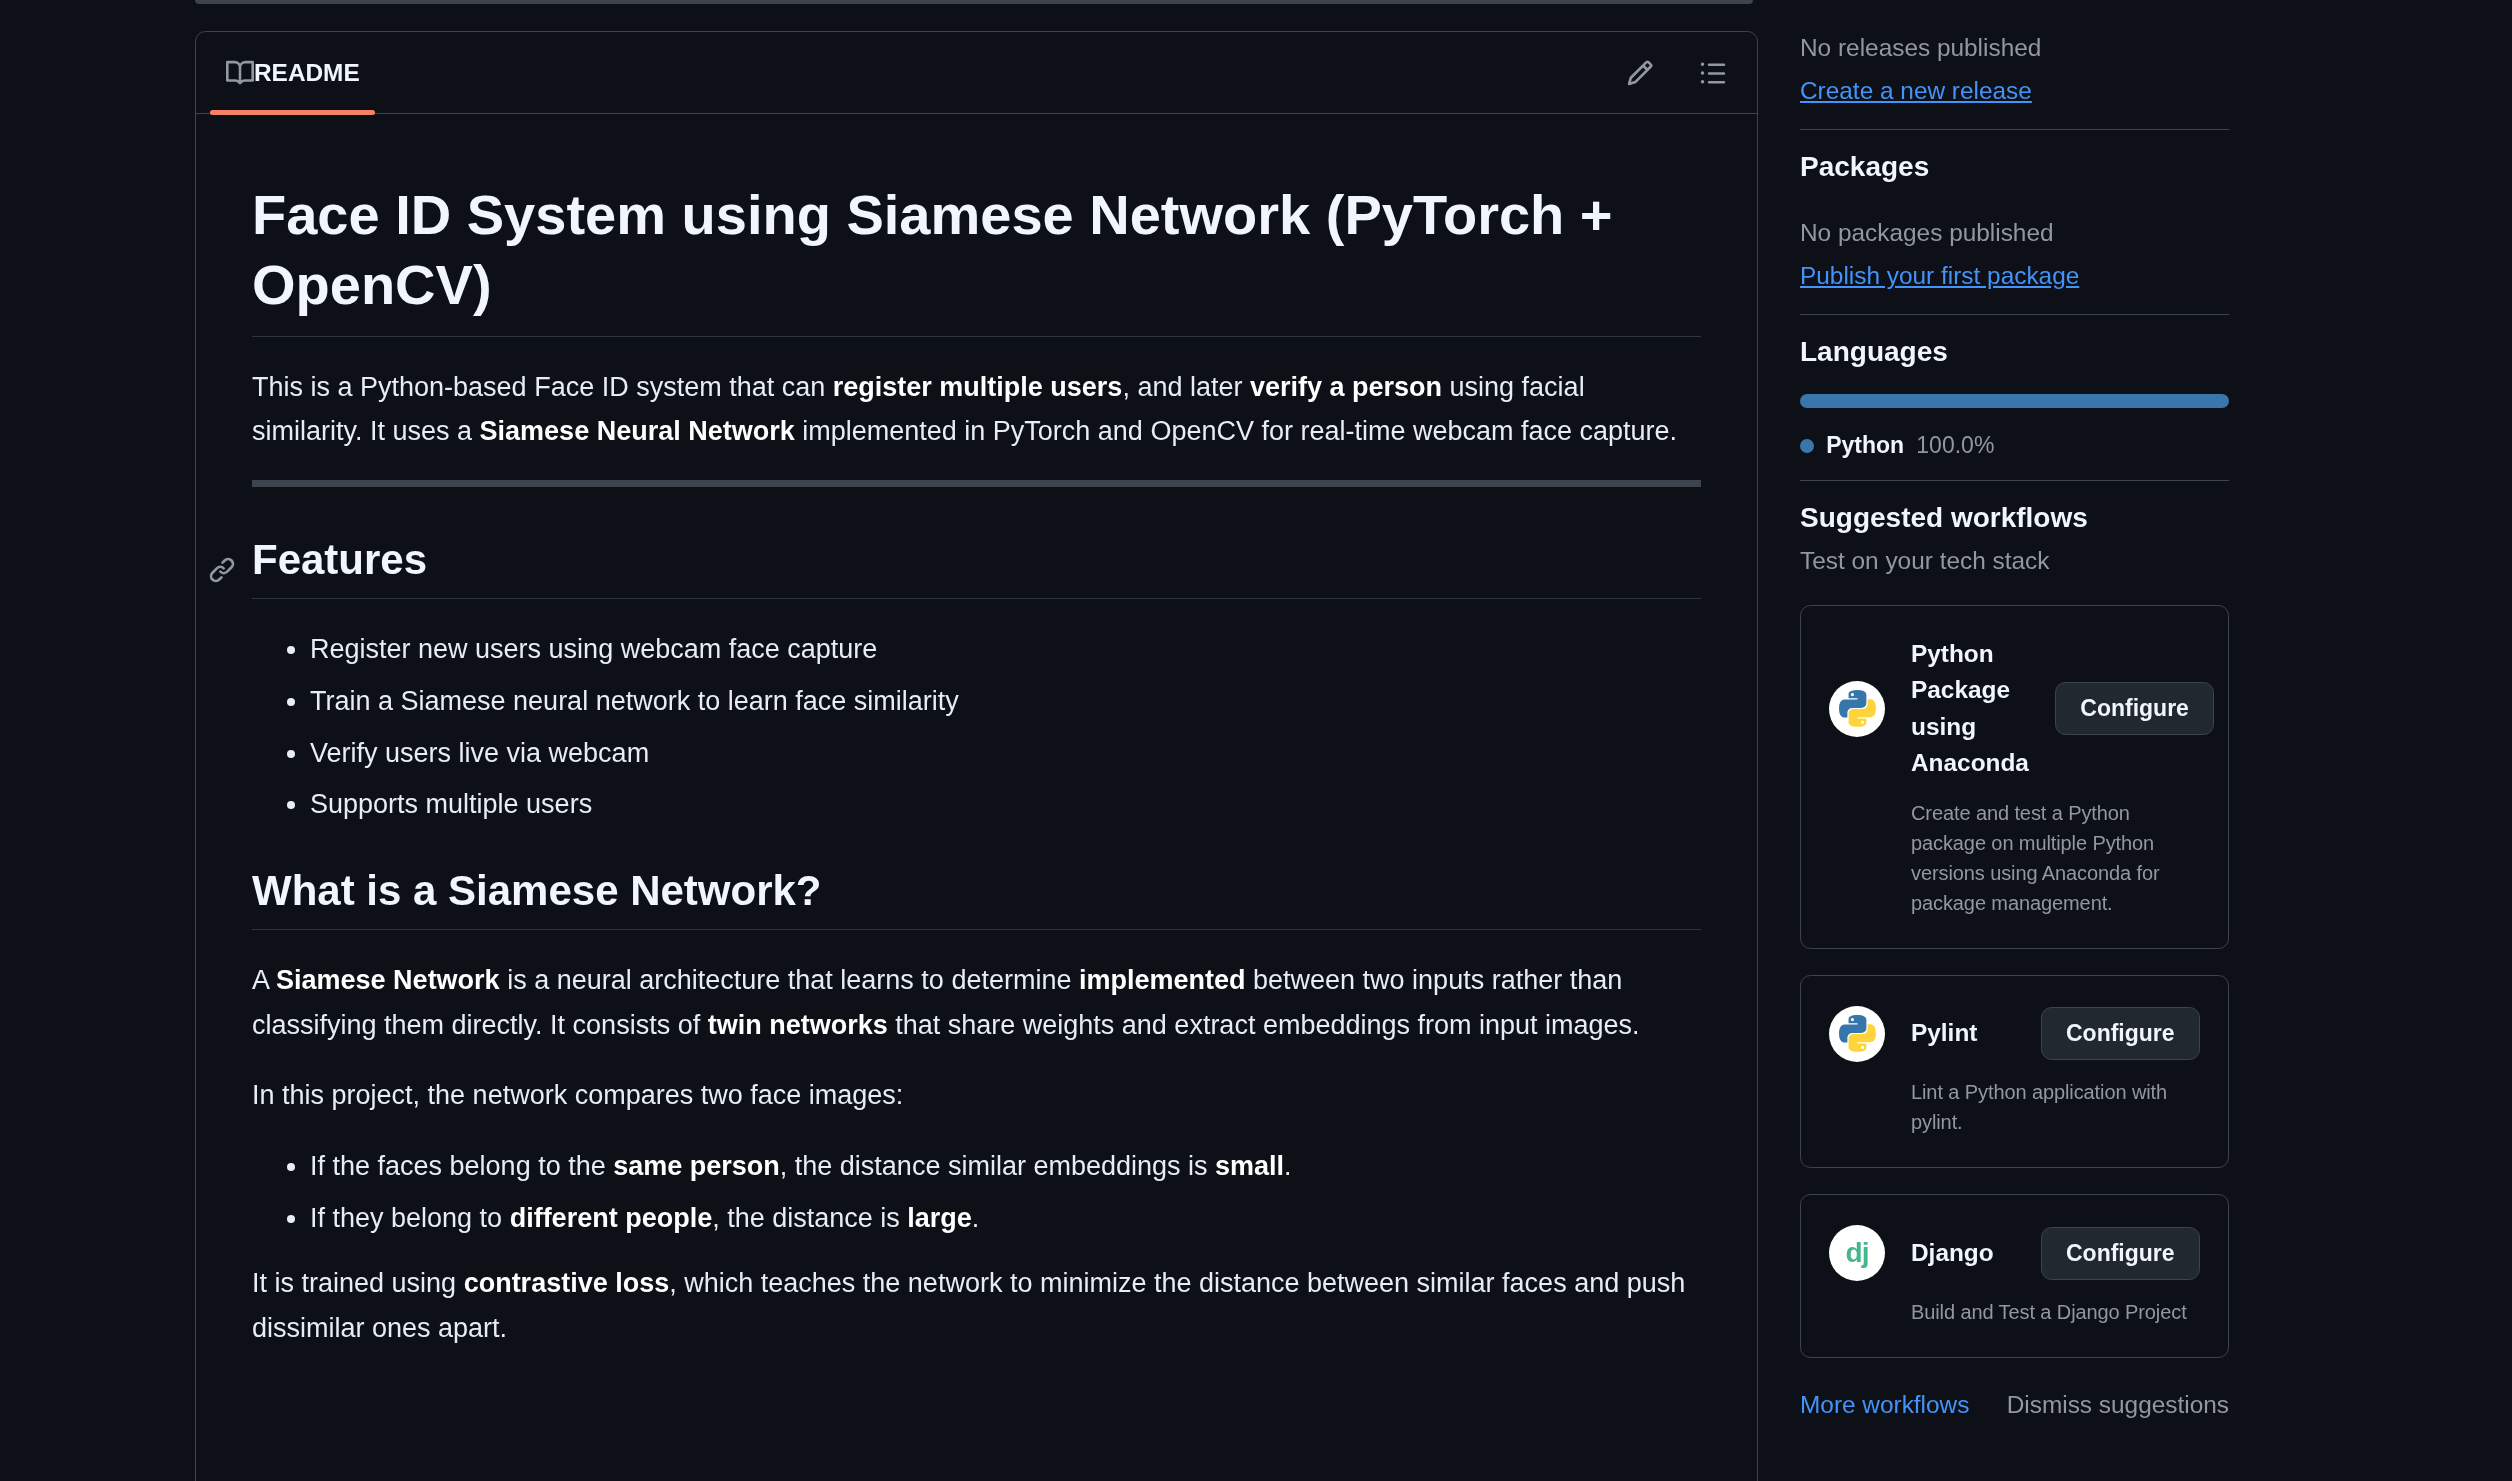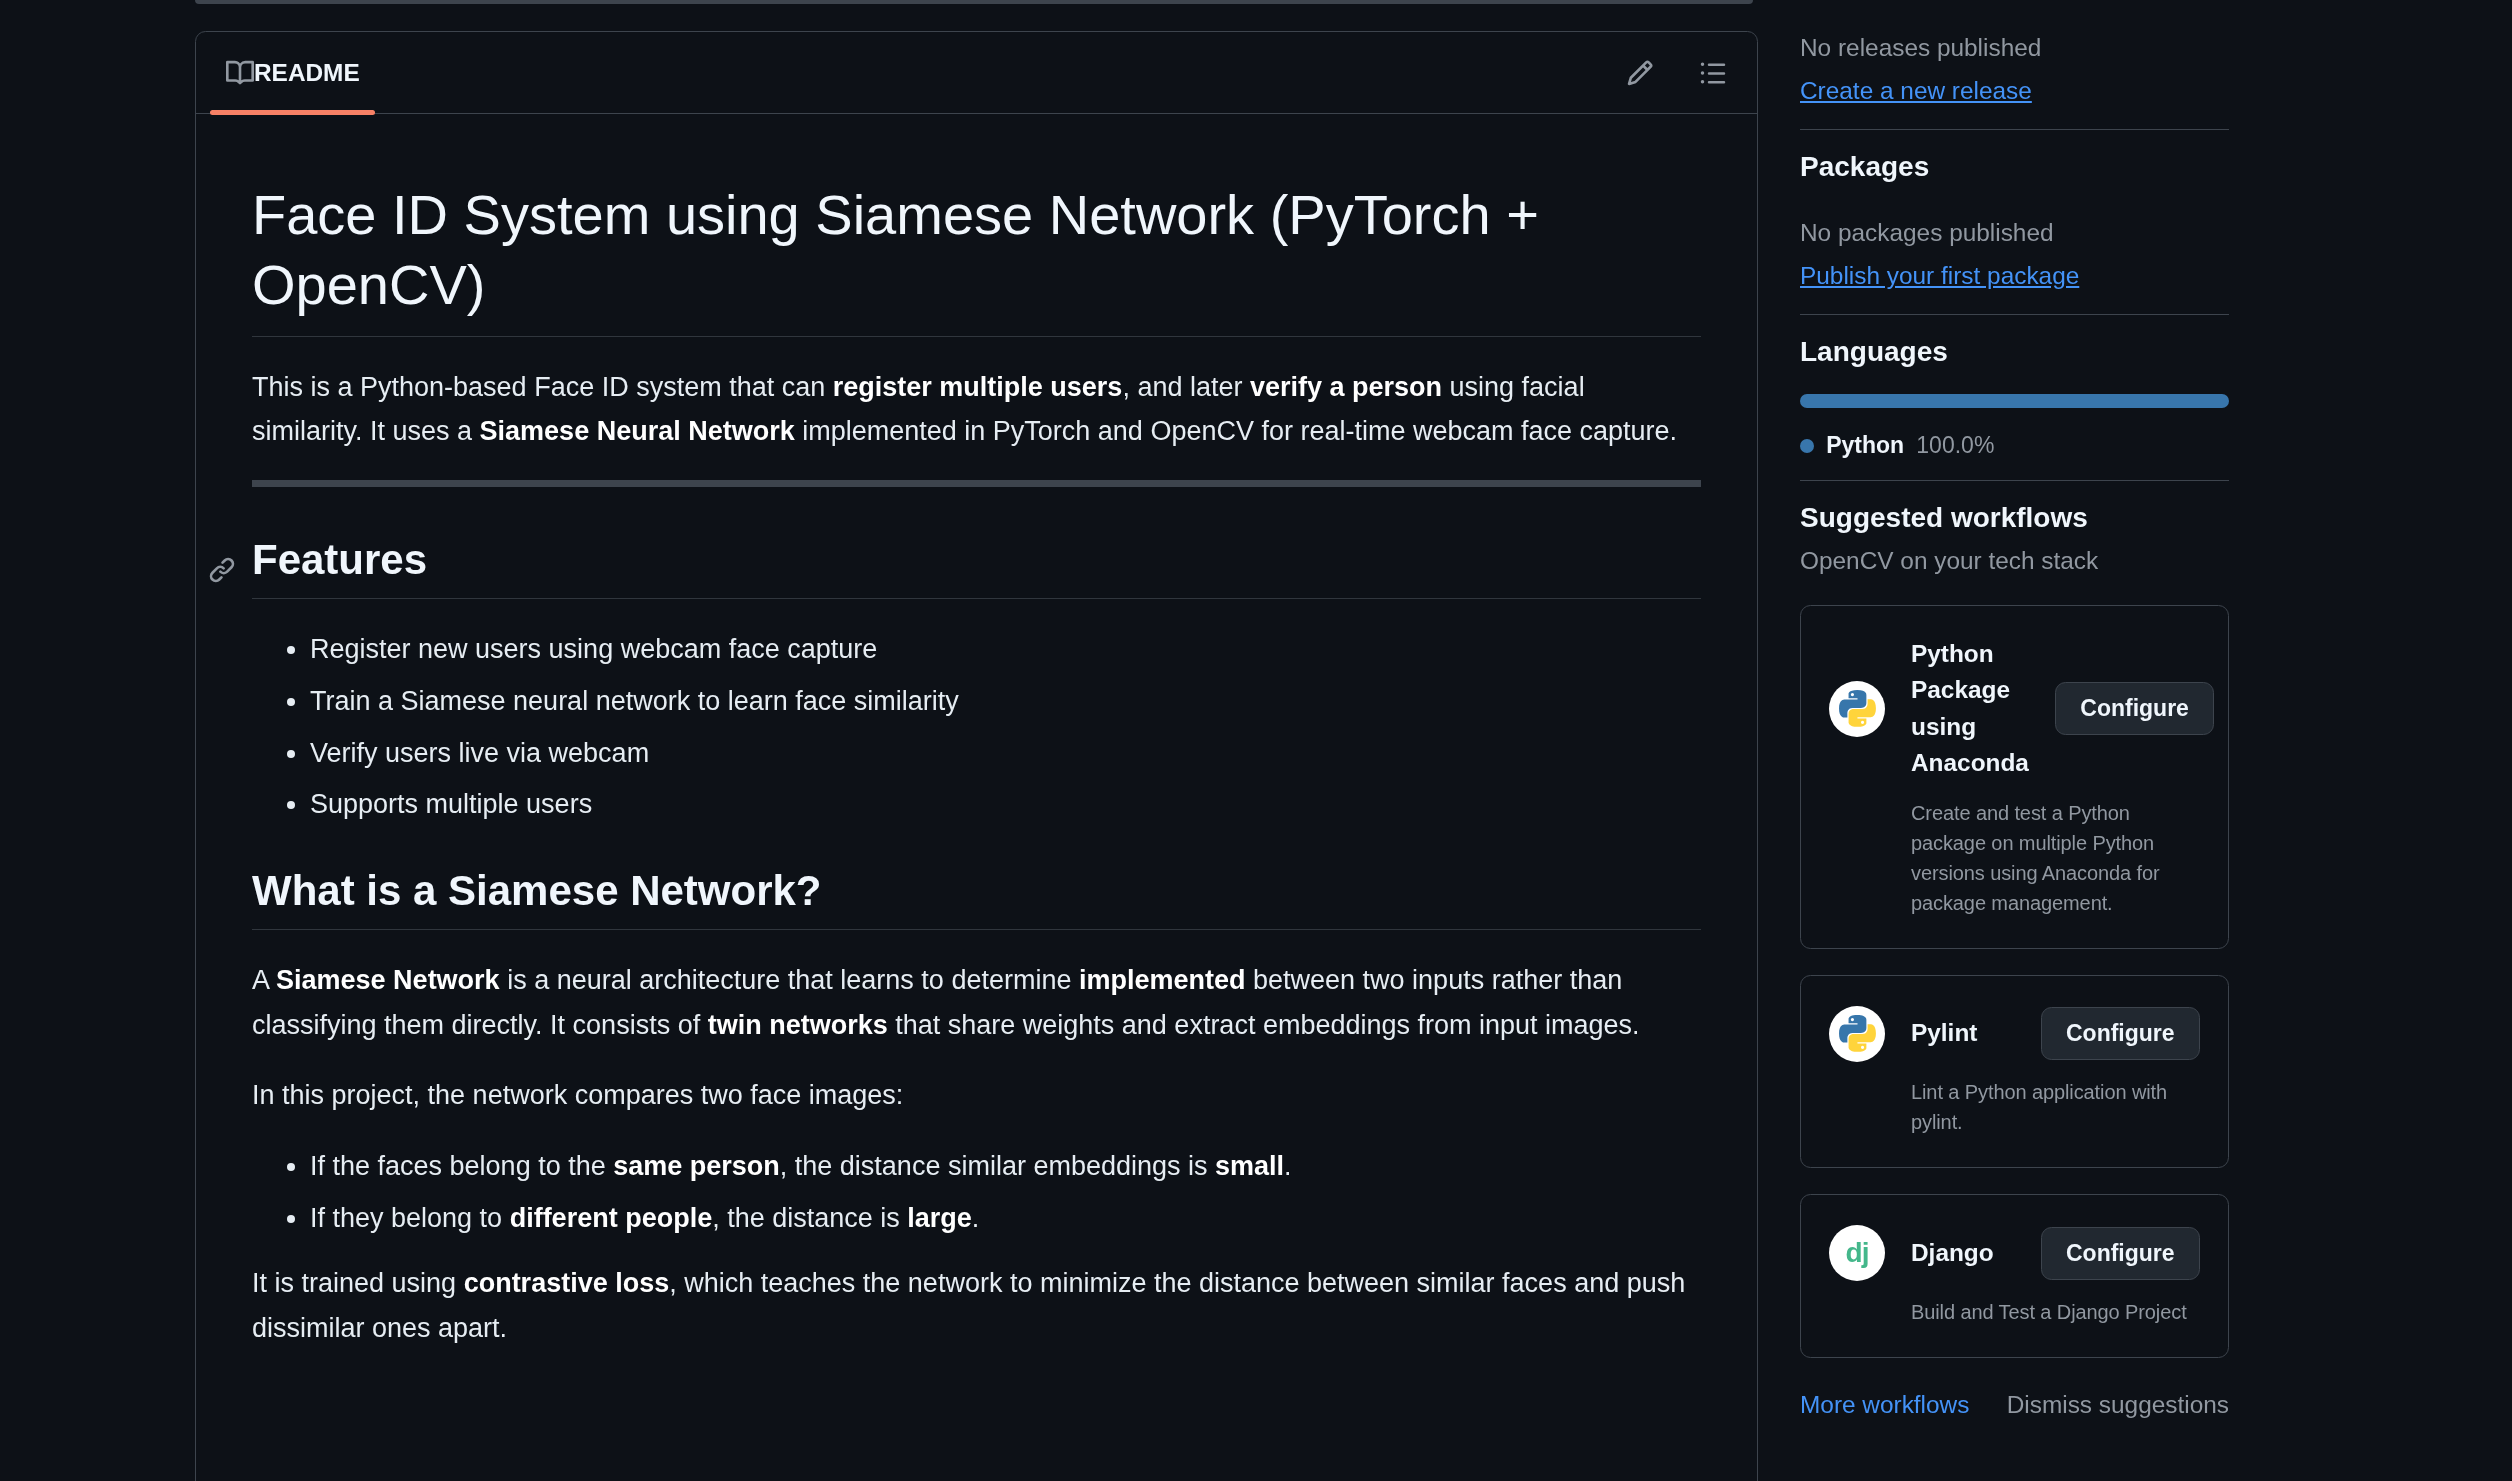--- a/index.html
+++ b/index.html
@@ -44,21 +44,21 @@
   .tab-indicator{
     position:absolute;left:-15.7px;right:-15.7px;bottom:-1.7px;height:4.4px;
     background:var(--orange);border-radius:2.6px;
   }
   .icon{color:var(--muted);display:inline-flex;}
   .header-actions{margin-left:auto;display:flex;align-items:center;gap:45px;}
   .icon-btn{background:none;border:none;padding:0;color:var(--muted);cursor:pointer;display:inline-flex;}
 
   .markdown{padding:66px 56px 56px;font-size:27px;line-height:1.65;}
   .markdown h1{
-    font-size:56px;line-height:1.25;font-weight:400;color:var(--title);
+    font-size:56px;line-height:1.25;font-weight:700;color:var(--title);
     margin:0 0 28px;padding-bottom:15.7px;border-bottom:1.7px solid var(--border-muted);
   }
   .markdown p{margin:0 0 26px;}
   .markdown strong{font-weight:700;color:#fff;}
   .markdown hr{
     border:none;height:7px;background:var(--border);margin:12.2px 0 47px;
   }
   .markdown h2{
     font-size:42px;line-height:1.25;font-weight:700;color:var(--title);
     margin:38px 0 28px;padding-bottom:12.2px;border-bottom:1.7px solid var(--border-muted);
@@ -190,21 +190,21 @@
     <div class="lang-bar"></div>
     <div class="lang-legend">
       <span class="lang-dot"></span>
       <span class="lang-name">Python</span>
       <span class="lang-pct">100.0%</span>
     </div>
   </div>
 
   <div class="side-section no-border">
     <h3 class="side-heading">Suggested workflows</h3>
-    <p class="wf-sub">OpenCV on your tech stack</p>
+    <p class="wf-sub">Test on your tech stack</p>
 
     <div class="wf-card">
       <div class="wf-row">
         <span class="wf-avatar">
           <svg width="37" height="37" viewBox="0 0 256 255">
               <path fill="#3776ab" d="M126.916.072c-64.832 0-60.784 28.115-60.784 28.115l.072 29.128h61.868v8.745H41.631S.145 61.355.145 126.77c0 65.417 36.21 63.097 36.21 63.097h21.61v-30.356s-1.165-36.21 35.632-36.21h61.362s34.475.557 34.475-33.319V33.97S194.67.072 126.916.072ZM92.802 19.66a11.12 11.12 0 0 1 11.13 11.13 11.12 11.12 0 0 1-11.13 11.13 11.12 11.12 0 0 1-11.13-11.13 11.12 11.12 0 0 1 11.13-11.13Z"></path>
               <path fill="#ffd43b" d="M128.757 254.126c64.832 0 60.784-28.115 60.784-28.115l-.072-29.127H127.6v-8.745h86.441s41.486 4.705 41.486-60.712c0-65.416-36.21-63.096-36.21-63.096h-21.61v30.355s1.165 36.21-35.632 36.21h-61.362s-34.475-.557-34.475 33.32v56.013s-5.235 33.897 62.519 33.897Zm34.114-19.586a11.12 11.12 0 0 1-11.13-11.131 11.12 11.12 0 0 1 11.13-11.13 11.12 11.12 0 0 1 11.13 11.13 11.12 11.12 0 0 1-11.13 11.13Z"></path>
             </svg>
         </span>
         <span class="wf-title">Python Package using Anaconda</span>

